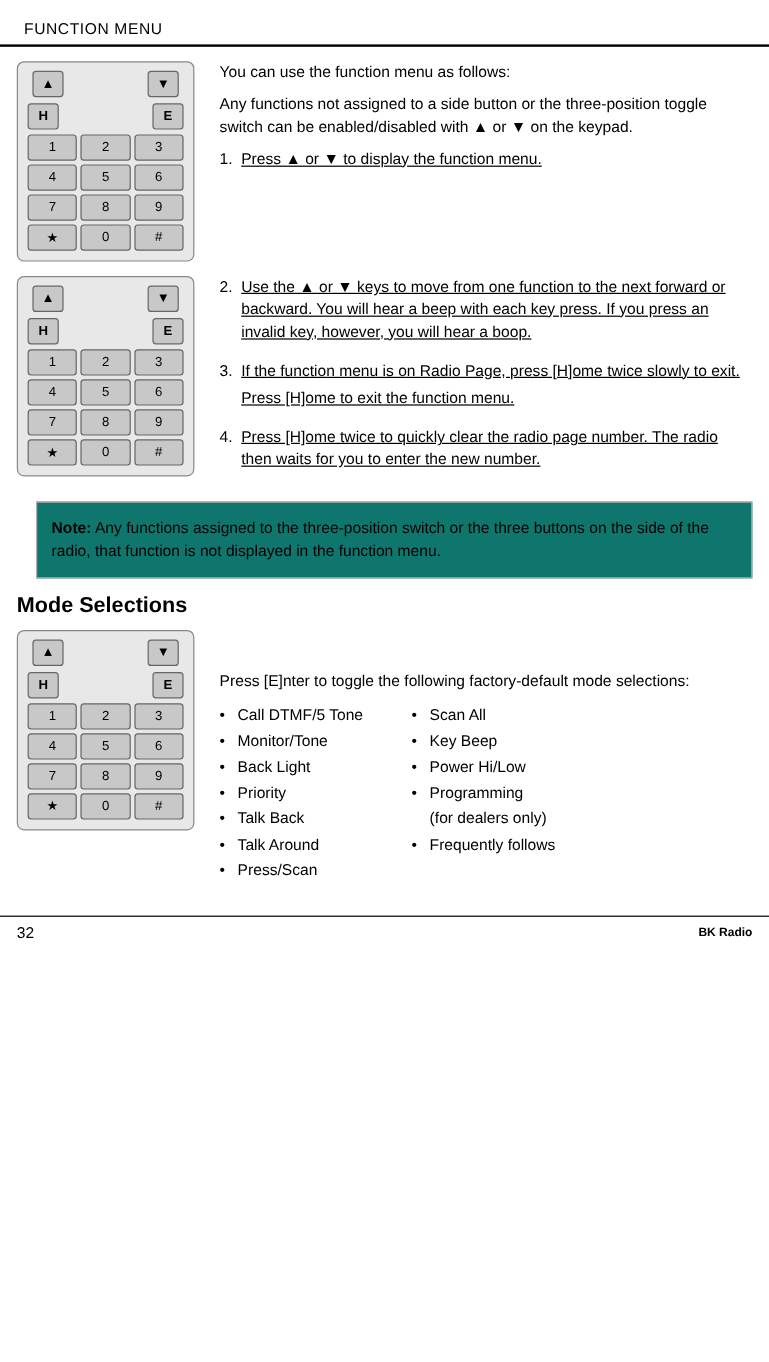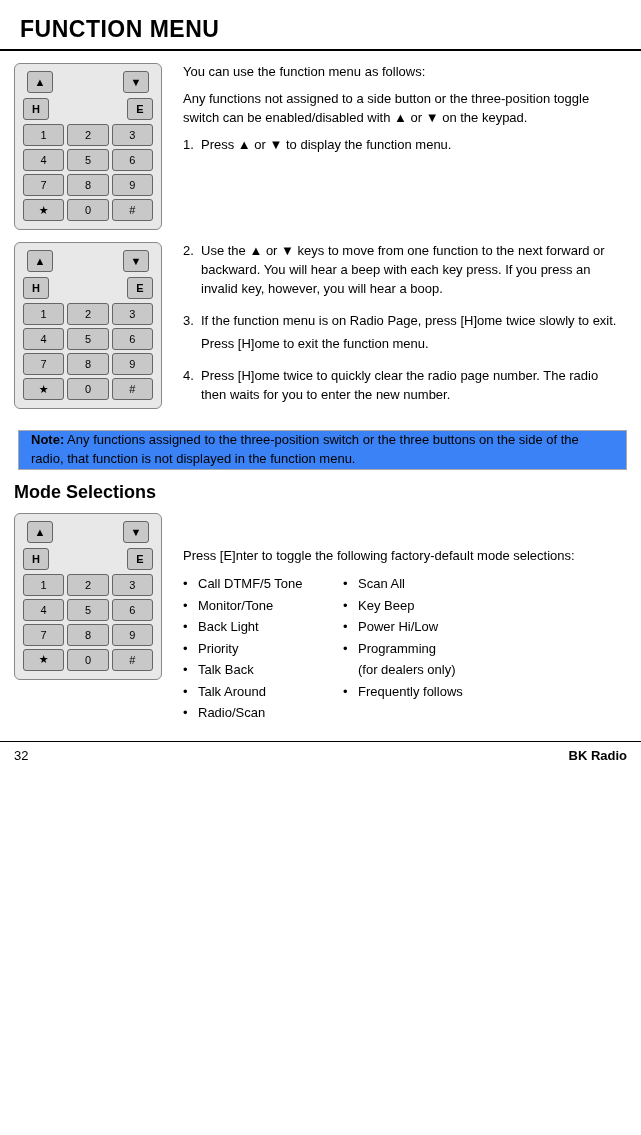--- a/index.html
+++ b/index.html
@@ -17,22 +17,22 @@
       padding: 10px 0 10px 0;
     }
 
     
     .page-header {
       padding: 6px 20px 6px 20px;
       border-bottom: 2px solid #000;
       margin-bottom: 12px;
     }
     .page-header h1 {
-      font-size: 23px;
-      font-weight: bold;
+      font-size: 13px;
+      font-weight: normal;
       letter-spacing: 0.5px;
     }
 
     
     .content-area {
       padding: 0 14px;
     }
 
     
     .keypad-text-row {
@@ -135,32 +135,33 @@
       line-height: 1.45;
     }
 
     .list-num {
       min-width: 18px;
       font-weight: normal;
     }
 
     .list-content {
       flex: 1;
+      text-decoration: underline;
     }
 
     .list-content p {
       margin-bottom: 5px;
     }
 
     
     .note-box {
       border: 1.5px solid #aaa;
-      background: #3b82f6;
-      padding: 0 12px;
-      margin: 10px 0 12px 4px;
+      background: #0f766e;
+      padding: 12px 12px;
+      margin: 10px 0 12px 16px;
       line-height: 1.45;
     }
 
     
     .mode-header {
       font-size: 18px;
       font-weight: bold;
       margin-bottom: 10px;
     }
 
@@ -206,31 +207,31 @@
       margin-right: 5px;
       min-width: 10px;
     }
 
     
     .page-footer {
       display: flex;
       justify-content: space-between;
       align-items: center;
       padding: 6px 14px;
-      margin-top: 17px;
+      margin-top: 27px;
       border-top: 1.5px solid #000;
       gap: 24px;
     }
 
     .footer-left {
       font-size: 13px;
     }
 
     .footer-right {
-      font-size: 13px;
+      font-size: 10px;
       font-weight: bold;
     }
   </style>
 </head>
 <body>
 
 <div class="page">
 
   <div class="page-header">
     <h1>FUNCTION MENU</h1>
@@ -390,21 +391,21 @@
                 <li>
                     <span class="bullet">•</span>
                     <span>Talk Back</span>
                   </li>
                 <li>
                     <span class="bullet">•</span>
                     <span>Talk Around</span>
                   </li>
                 <li>
                     <span class="bullet">•</span>
-                    <span>Radio/Scan</span>
+                    <span>Press/Scan</span>
                   </li>
               </ul>
             </div>
             <div class="mode-list-col">
               <ul>
                 <li>
                     <span class="bullet">•</span>
                     <span>Scan All</span>
                   </li>
                 <li>

